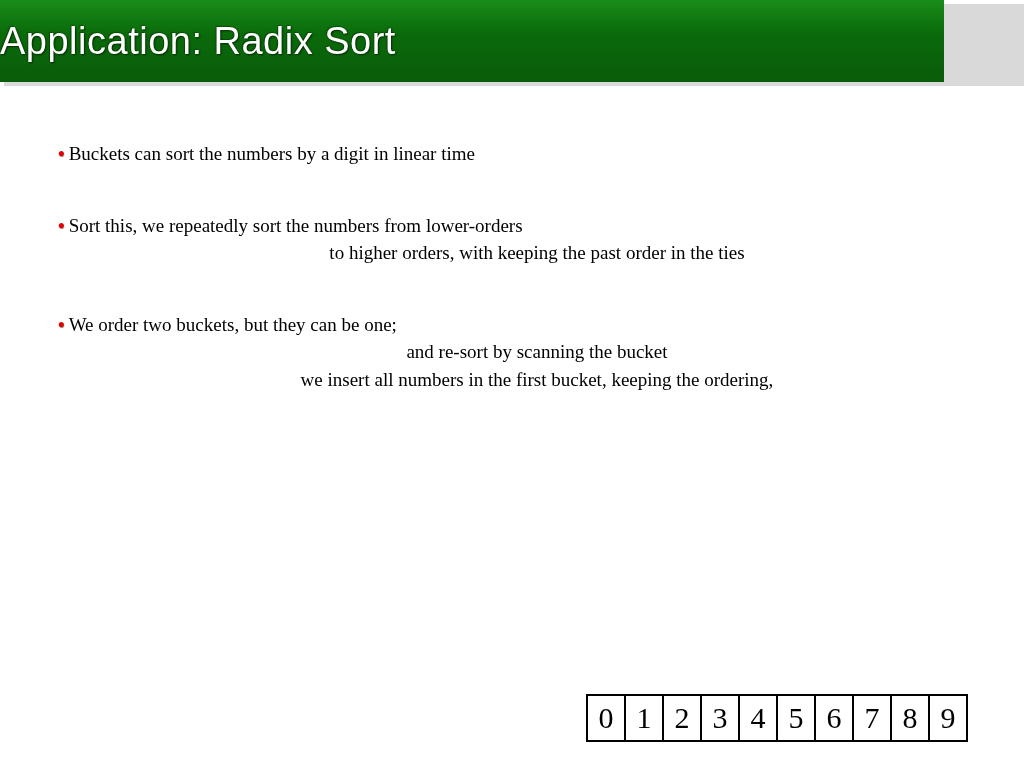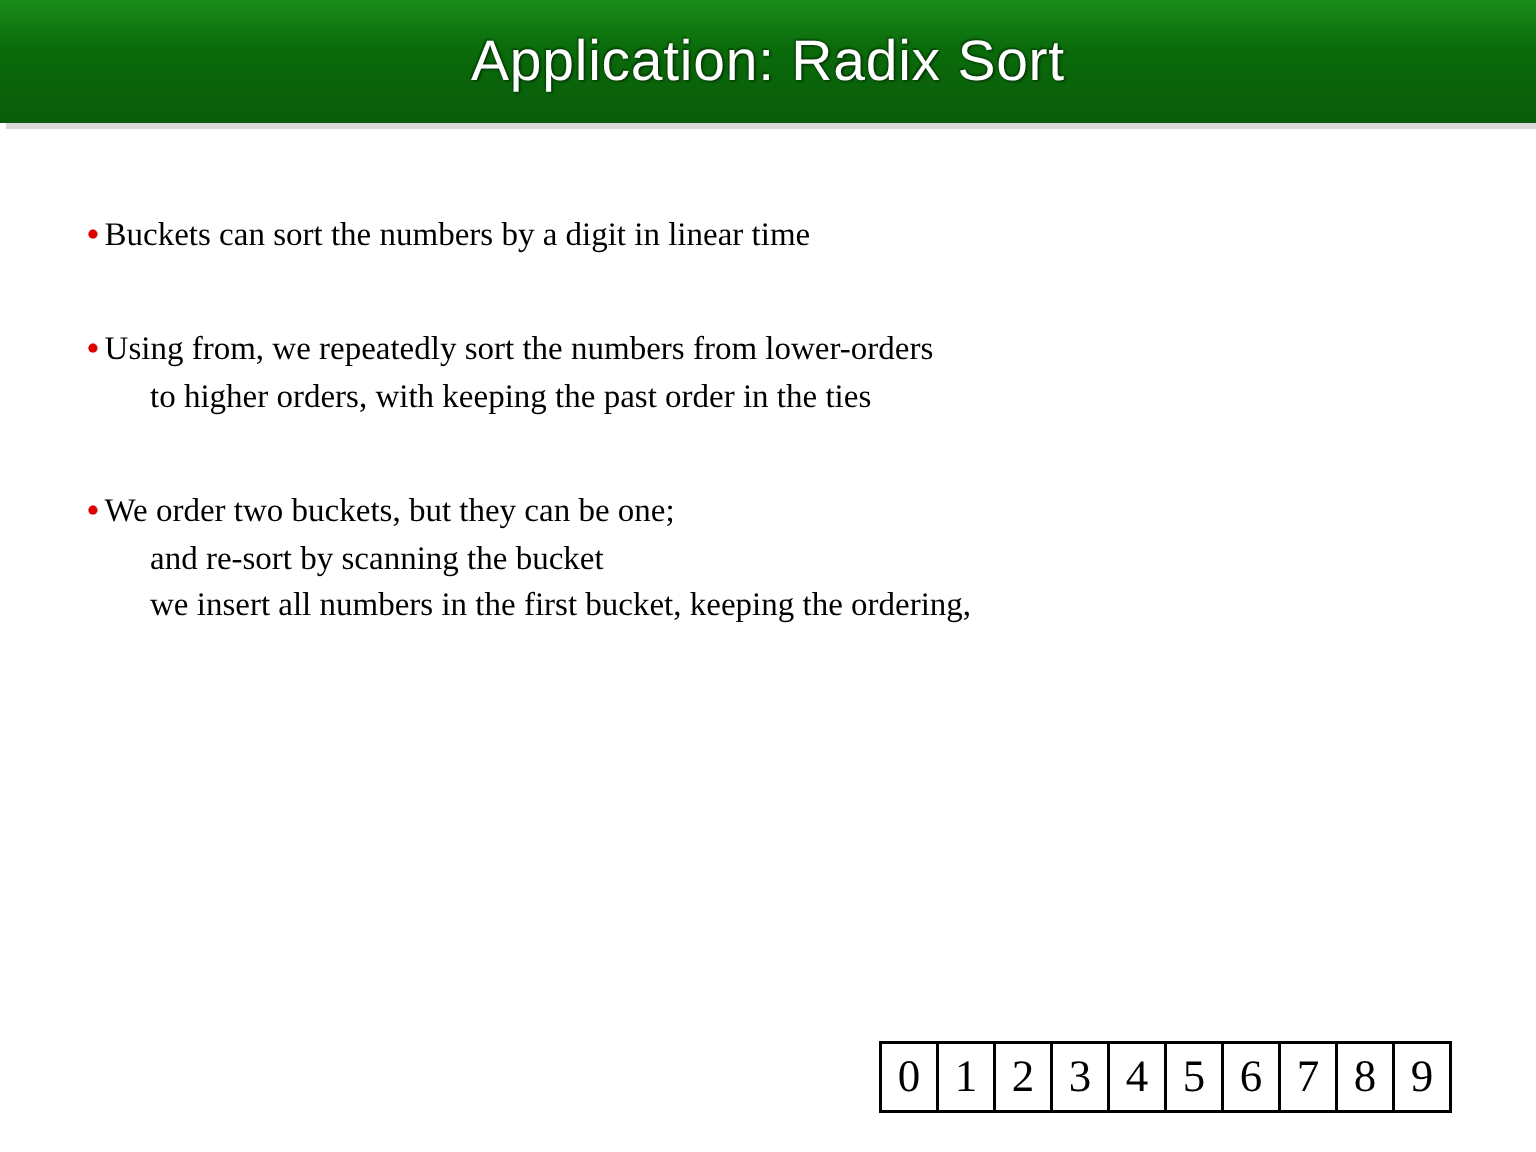--- a/index.html
+++ b/index.html
@@ -20,55 +20,55 @@
       top: 4px;
       left: 4px;
       width: 1024px;
       height: 82px;
       background: rgba(0,0,0,0.15);
     }
     .title-bar {
       position: absolute;
       top: 0;
       left: 0;
-      width: 1024px;
+      width: 944px;
       height: 82px;
       background: linear-gradient(to bottom, #1a8c1a, #0a6b0a 40%, #0a5c0a);
       display: flex;
       align-items: center;
-      justify-content: center;
     }
     .title-text {
       font-family: Verdana, Geneva, sans-serif;
       font-size: 38px;
       color: #ffffff;
       text-shadow: 1px 1px 2px rgba(0,0,0,0.6), -1px -1px 1px rgba(0,0,0,0.3);
       letter-spacing: 0.5px;
     }
     .content {
       position: absolute;
       top: 140px;
       left: 58px;
       right: 50px;
     }
     .bullet-block {
       margin-bottom: 44px;
-      font-size: 22px;
+      font-size: 19px;
       line-height: 1.45;
       color: #000000;
     }
     .bullet-dot {
       color: #e00000;
       font-weight: bold;
       text-shadow: 0.5px 0.5px 0.5px rgba(80,0,0,0.4);
       margin-right: 4px;
     }
     .continuation {
       display: block;
       padding-left: 42px;
+      text-align: center;
     }
     .digit-table {
       position: absolute;
       bottom: 26px;
       right: 56px;
     }
     .digit-row {
       display: flex;
     }
     .digit-cell {
@@ -94,21 +94,21 @@
   <div class="title-text">Application: Radix Sort</div>
 </div>
 
 <div class="content">
 
   <div class="bullet-block">
     <span class="bullet-dot">•</span><span>Buckets can sort the numbers by a digit in linear time</span>
   </div>
 
   <div class="bullet-block">
-    <span class="bullet-dot">•</span><span>Using from, we repeatedly sort the numbers from lower-orders</span>
+    <span class="bullet-dot">•</span><span>Sort this, we repeatedly sort the numbers from lower-orders</span>
     <span class="continuation">to higher orders, with keeping the past order in the ties</span>
   </div>
 
   <div class="bullet-block">
     <span class="bullet-dot">•</span><span>We order two buckets, but they can be one;</span>
     <span class="continuation">and re-sort by scanning the bucket</span>
     <span class="continuation">we insert all numbers in the first bucket, keeping the ordering,</span>
   </div>
 
 </div>

